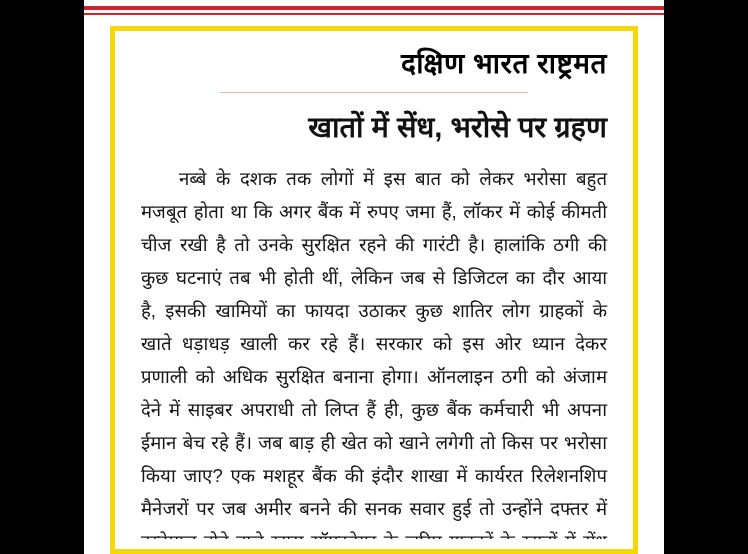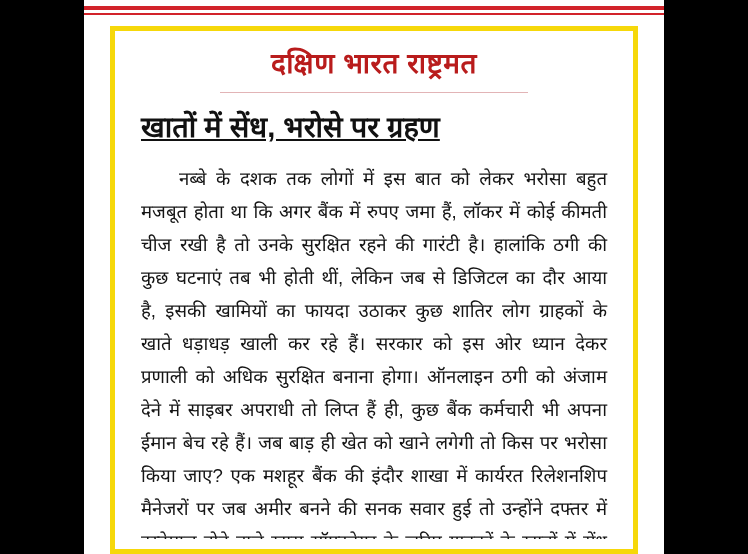--- a/index.html
+++ b/index.html
@@ -71,46 +71,45 @@
 
   .card-inner {
     position: absolute;
     left: 0; top: 0;
     width: 518px;
     padding: 12px 26px 0 26px;
     box-sizing: border-box;
   }
 
   .masthead {
-    text-align: center;
-    color: #b91c1c;
+    text-align: right;
+    color: #000000;
     font-family: "Liberation Sans", sans-serif;
     font-weight: bold;
     font-size: 28px;
     letter-spacing: 0.5px;
     line-height: 1.1;
     margin: 6px 0 0 0;
   }
 
   .masthead-rule {
     width: 308px;
     height: 1px;
     background: #e2b4b6;
     margin: 12px auto 0 auto;
   }
 
   .headline {
-    text-align: left;
+    text-align: right;
     color: #111111;
     font-family: "Liberation Sans", sans-serif;
     font-weight: bold;
     font-size: 29px;
     line-height: 1.15;
     margin: 18px 0 0 0;
-    text-decoration: underline;
   }
 
   .body-copy {
     margin: 18px 0 0 0;
     color: #141414;
     font-family: "Liberation Sans", sans-serif;
     font-size: 18.6px;
     line-height: 33px;
     text-align: justify;
     text-justify: inter-word;

